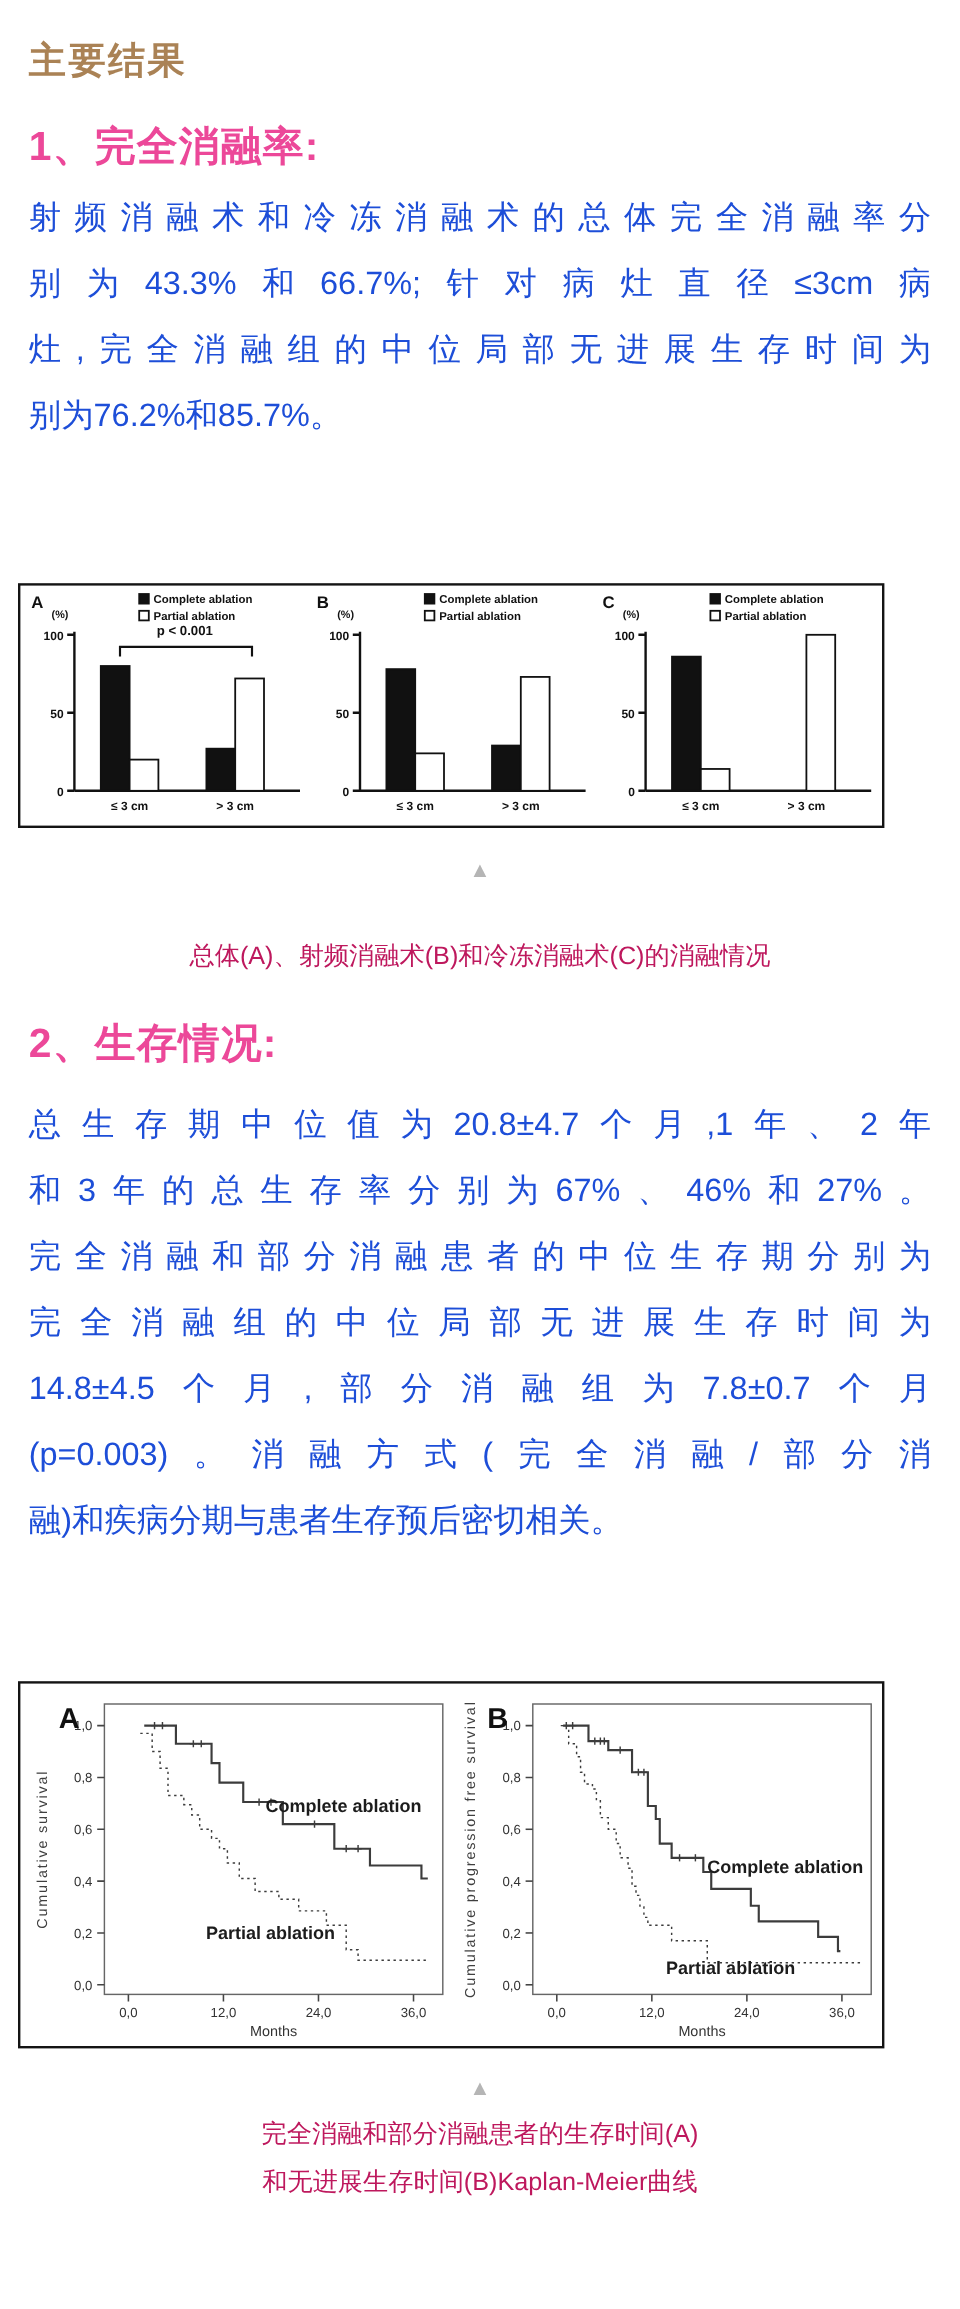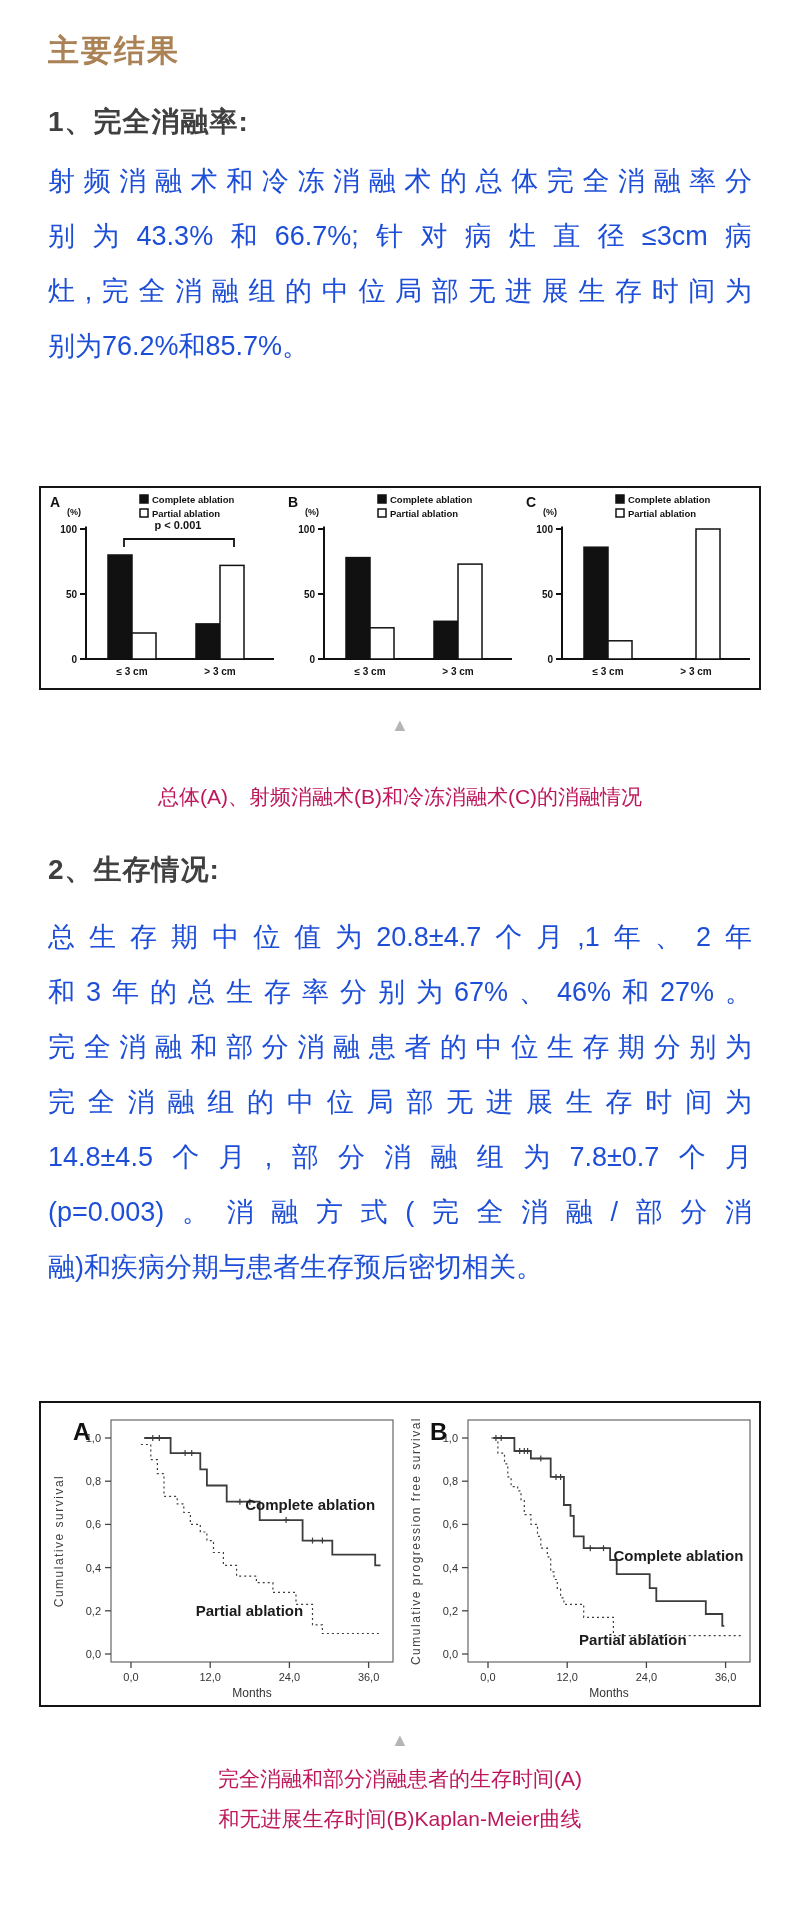--- a/index.html
+++ b/index.html
@@ -1,19 +1,19 @@
 <!DOCTYPE html>
 <html><head>
 <meta charset="utf-8">
 <style>
   html,body{margin:0;padding:0;background:#ffffff;}
   body{width:800px;height:1924px;overflow:hidden;font-family:"Liberation Sans",sans-serif;color:#1e1e1e;}
-  .container{padding:0 48px;}
+  .container{padding:0 24px;}
   .page-title{margin:30px 0 0 0;font-family:"Liberation Serif",serif;font-weight:bold;font-size:31px;line-height:42px;color:#aa8255;letter-spacing:2px;}
-  .sec-heading{margin:0;font-size:28px;font-weight:bold;line-height:40px;color:#404040;letter-spacing:1px;}
+  .sec-heading{margin:0;font-size:34px;font-weight:bold;line-height:40px;color:#ec4899;letter-spacing:1px;}
   .sec-heading.first{margin-top:30px;}
   .sec-heading.second{margin-top:36px;}
   .para{margin-top:12px;}
   .para.second{margin-top:20px;}
   .pline{height:55px;line-height:55px;font-size:27px;color:#1d4ed8;text-align:justify;text-align-last:justify;white-space:nowrap;}
   .pline.last{text-align-last:left;}
   .figure{width:722px;margin-left:-9px;border:2px solid #141414;box-sizing:border-box;display:flex;background:#fff;}
   .figure.bars{margin-top:112px;height:204px;align-items:flex-start;justify-content:space-between;padding:1px 3px;}
   .figure.km{margin-top:106px;height:306px;align-items:flex-start;justify-content:space-between;padding:1px 2px;}
   .marker{margin-top:24px;text-align:center;font-size:18px;line-height:22px;color:#b5b5b5;}

